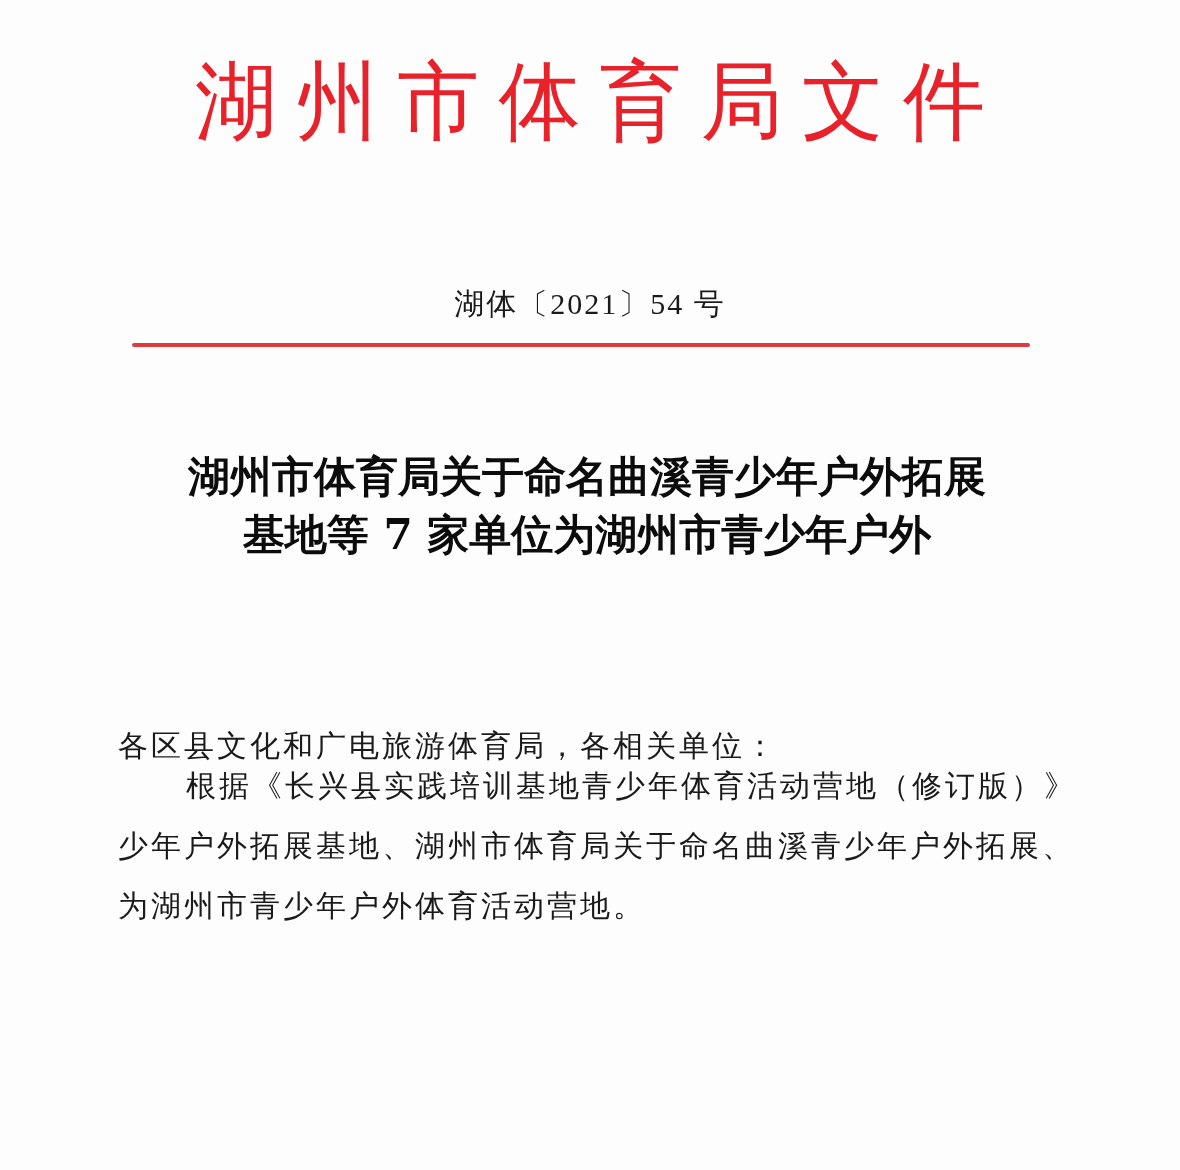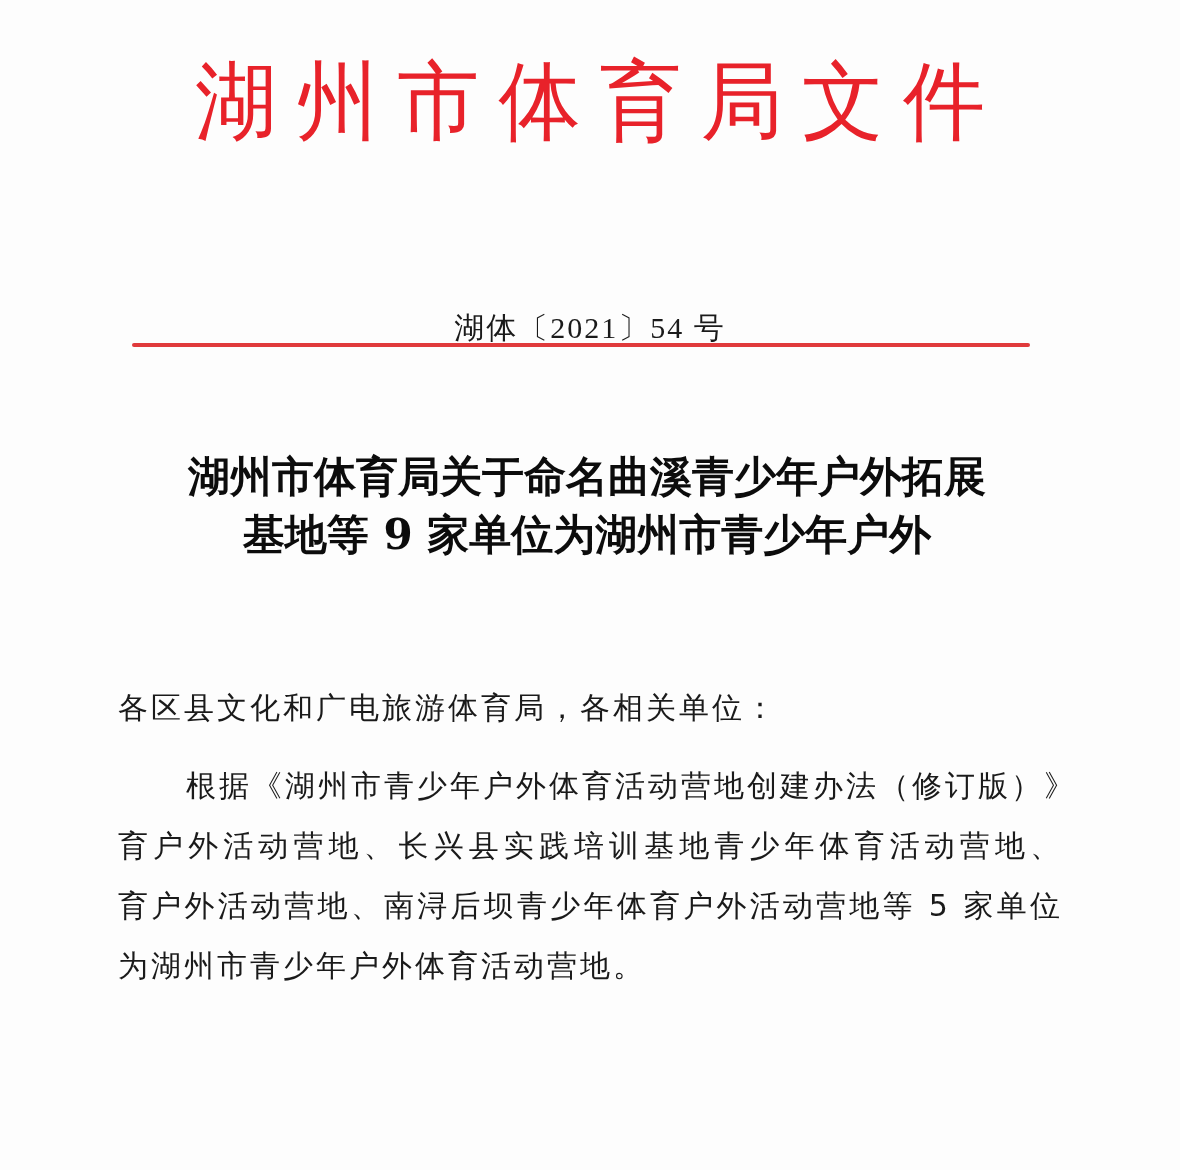--- a/index.html
+++ b/index.html
@@ -29,21 +29,21 @@
       font-size: 82px;
       line-height: 100px;
       color: #e8222a;
       font-weight: normal;
       transform: scaleY(1.05);
     }
     .docnum {
       position: absolute;
       left: 0;
       right: 0;
-      top: 308px;
+      top: 284px;
       text-align: center;
       font-family: "Liberation Serif", "DejaVu Serif", serif;
       font-size: 30px;
       letter-spacing: 2px;
       color: #1a1a1a;
     }
     .redline {
       position: absolute;
       left: 132px;
       top: 343px;
@@ -68,21 +68,21 @@
     .body-text {
       position: absolute;
       left: 118px;
       width: 945px;
       font-family: "DejaVu Sans", "Liberation Sans", sans-serif;
       font-size: 30px;
       color: #1a1a1a;
       letter-spacing: 3px;
     }
     .salutation {
-      top: 686px;
+      top: 724px;
       line-height: 44px;
     }
     .paragraph {
       top: 756px;
       line-height: 60px;
     }
     .paragraph div {
       white-space: nowrap;
       text-align: justify;
       text-align-last: justify;
@@ -110,25 +110,24 @@
     <span>文</span>
     <span>件</span>
   </div>
 
   <div class="docnum">湖体〔2021〕54 号</div>
 
   <div class="redline"></div>
 
   <div class="title">
     <div>湖州市体育局关于命名曲溪青少年户外拓展</div>
-    <div>基地等 9 家单位为湖州市青少年户外</div>
+    <div>基地等 7 家单位为湖州市青少年户外</div>
   </div>
 
   <div class="body-text salutation">各区县文化和广电旅游体育局，各相关单位：</div>
 
   <div class="body-text paragraph">
-    <div class="first">根据《湖州市青少年户外体育活动营地创建办法（修订版）》</div>
-    <div>育户外活动营地、长兴县实践培训基地青少年体育活动营地、</div>
-    <div>育户外活动营地、南浔后坝青少年体育户外活动营地等 5 家单位</div>
+    <div class="first">根据《长兴县实践培训基地青少年体育活动营地（修订版）》</div>
+    <div>少年户外拓展基地、湖州市体育局关于命名曲溪青少年户外拓展、</div>
     <div class="last">为湖州市青少年户外体育活动营地。</div>
   </div>
 
 </div>
 
 </body></html>

